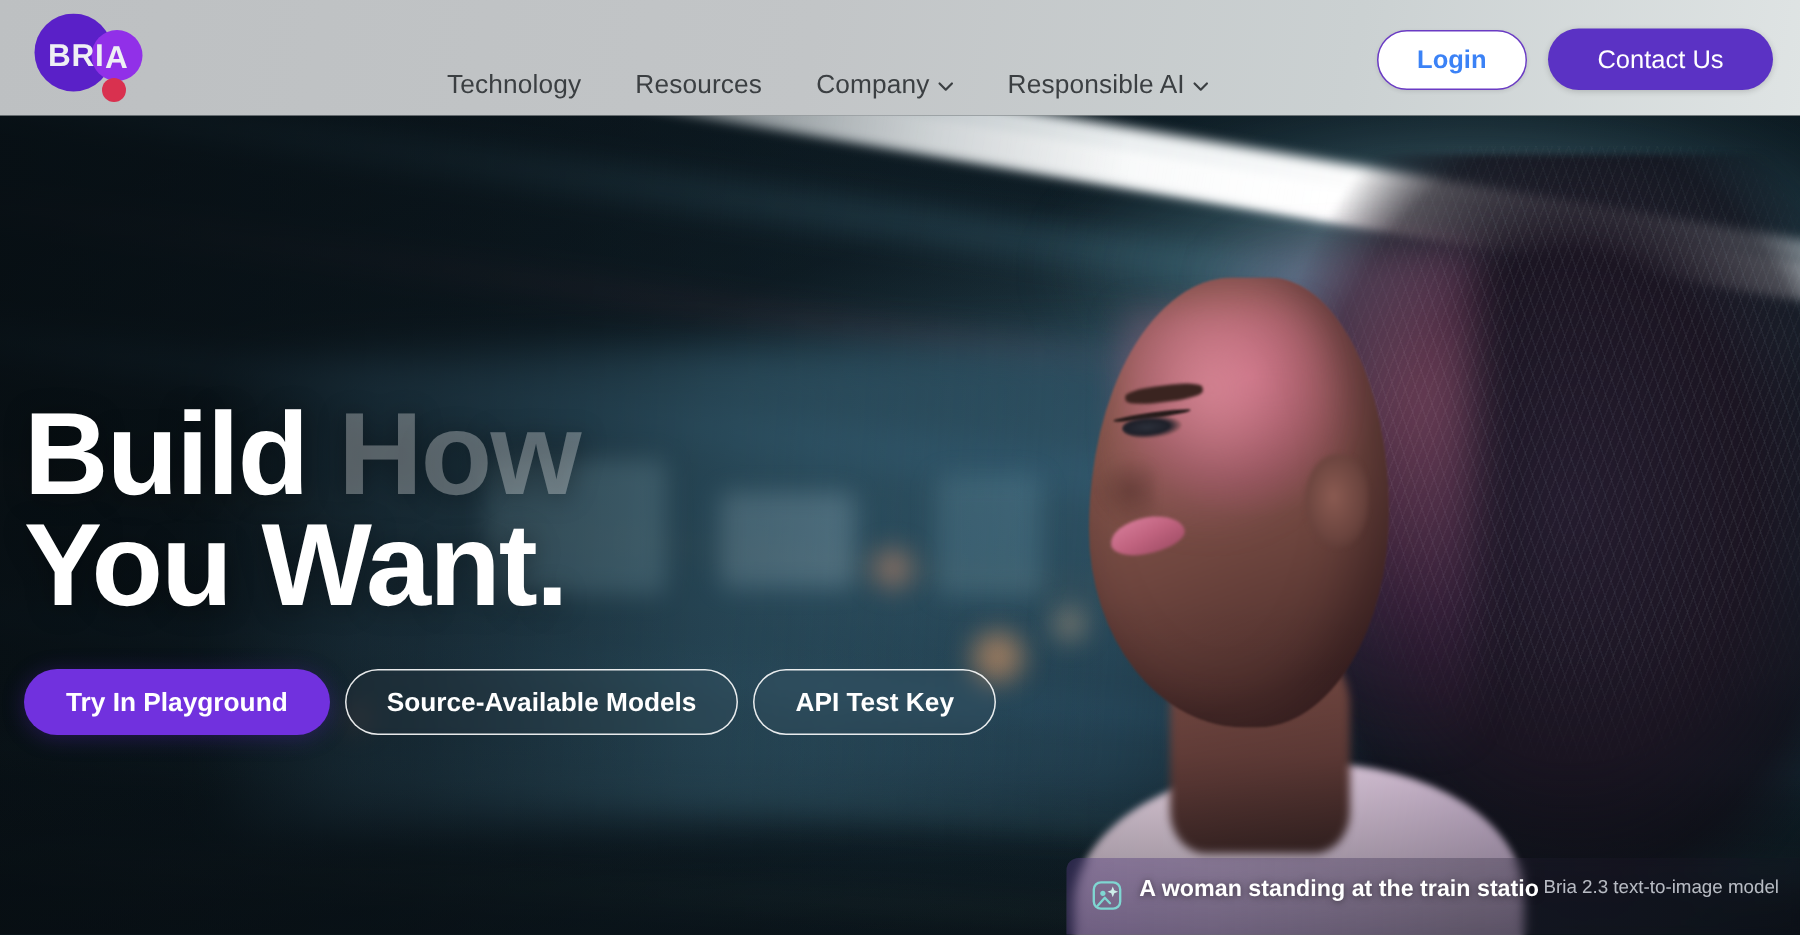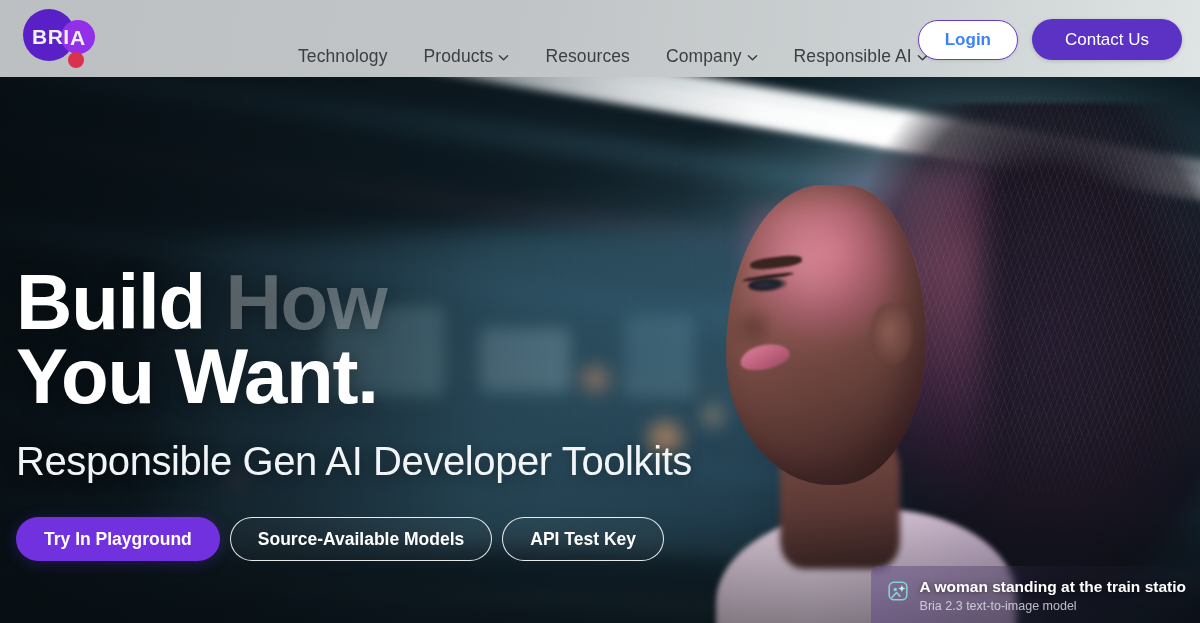--- a/index.html
+++ b/index.html
@@ -204,21 +204,21 @@
   .caption {
     position:absolute; right:0; bottom:0; z-index:14;
     display:flex; align-items:flex-start; gap:11px;
     padding:12px 14px 10px 16px;
     background:linear-gradient(90deg, rgba(86,60,130,.42) 0%, rgba(40,34,58,.30) 55%, rgba(24,20,34,.26) 100%);
     backdrop-filter:blur(3px);
     border-top-left-radius:8px;
     min-width:290px;
   }
   .caption-icon { flex:0 0 auto; margin-top:2px; }
-  .caption-txt { display:flex; flex-direction:column; gap:3px; }
+  .caption-txt { display:flex; flex-direction:row; gap:3px; }
   .caption-title { font-size:15.5px; font-weight:700; color:#ffffff; white-space:nowrap;
                    text-shadow:0 1px 5px rgba(0,0,0,.5); }
   .caption-sub { font-size:12.5px; font-weight:400; color:rgba(226,230,238,.80); white-space:nowrap; }
 </style>
 </head>
 <body>
 
 <div class="page">
 
   <header class="header">
@@ -233,28 +233,20 @@
           <text x="54" y="36" font-family="Liberation Sans, sans-serif" font-size="21" font-weight="700" fill="#eef0f4">A</text>
         </svg>
       </div>
 
       <nav class="nav">
 
         <div class="nav-item">
           <span>Technology</span>
         </div>
 
-        <div class="nav-item">
-          <span>Products</span>
-          <span class="chev">
-            <svg width="11" height="11" viewBox="0 0 12 12">
-                <path d="M1.5 4 L6 8.5 L10.5 4" fill="none" stroke="#3b3f42" stroke-width="1.6" stroke-linecap="round" stroke-linejoin="round"></path>
-              </svg>
-          </span>
-        </div>
 
         <div class="nav-item">
           <span>Resources</span>
         </div>
 
         <div class="nav-item">
           <span>Company</span>
           <span class="chev">
             <svg width="11" height="11" viewBox="0 0 12 12">
                 <path d="M1.5 4 L6 8.5 L10.5 4" fill="none" stroke="#3b3f42" stroke-width="1.6" stroke-linecap="round" stroke-linejoin="round"></path>
@@ -331,21 +323,20 @@
 
     <div class="hero-content">
       <h1 class="headline">
         <span>
           <span>Build</span>
           <span class="dim">How</span>
         </span><br>
         <span>You Want.</span>
       </h1>
 
-      <p class="subhead">Responsible Gen AI Developer Toolkits</p>
 
       <div class="cta-row">
         <button class="cta cta-primary">Try In Playground</button>
         <button class="cta cta-ghost">Source-Available Models</button>
         <button class="cta cta-ghost">API Test Key</button>
       </div>
     </div>
 
     <div class="caption">
       <span class="caption-icon">

